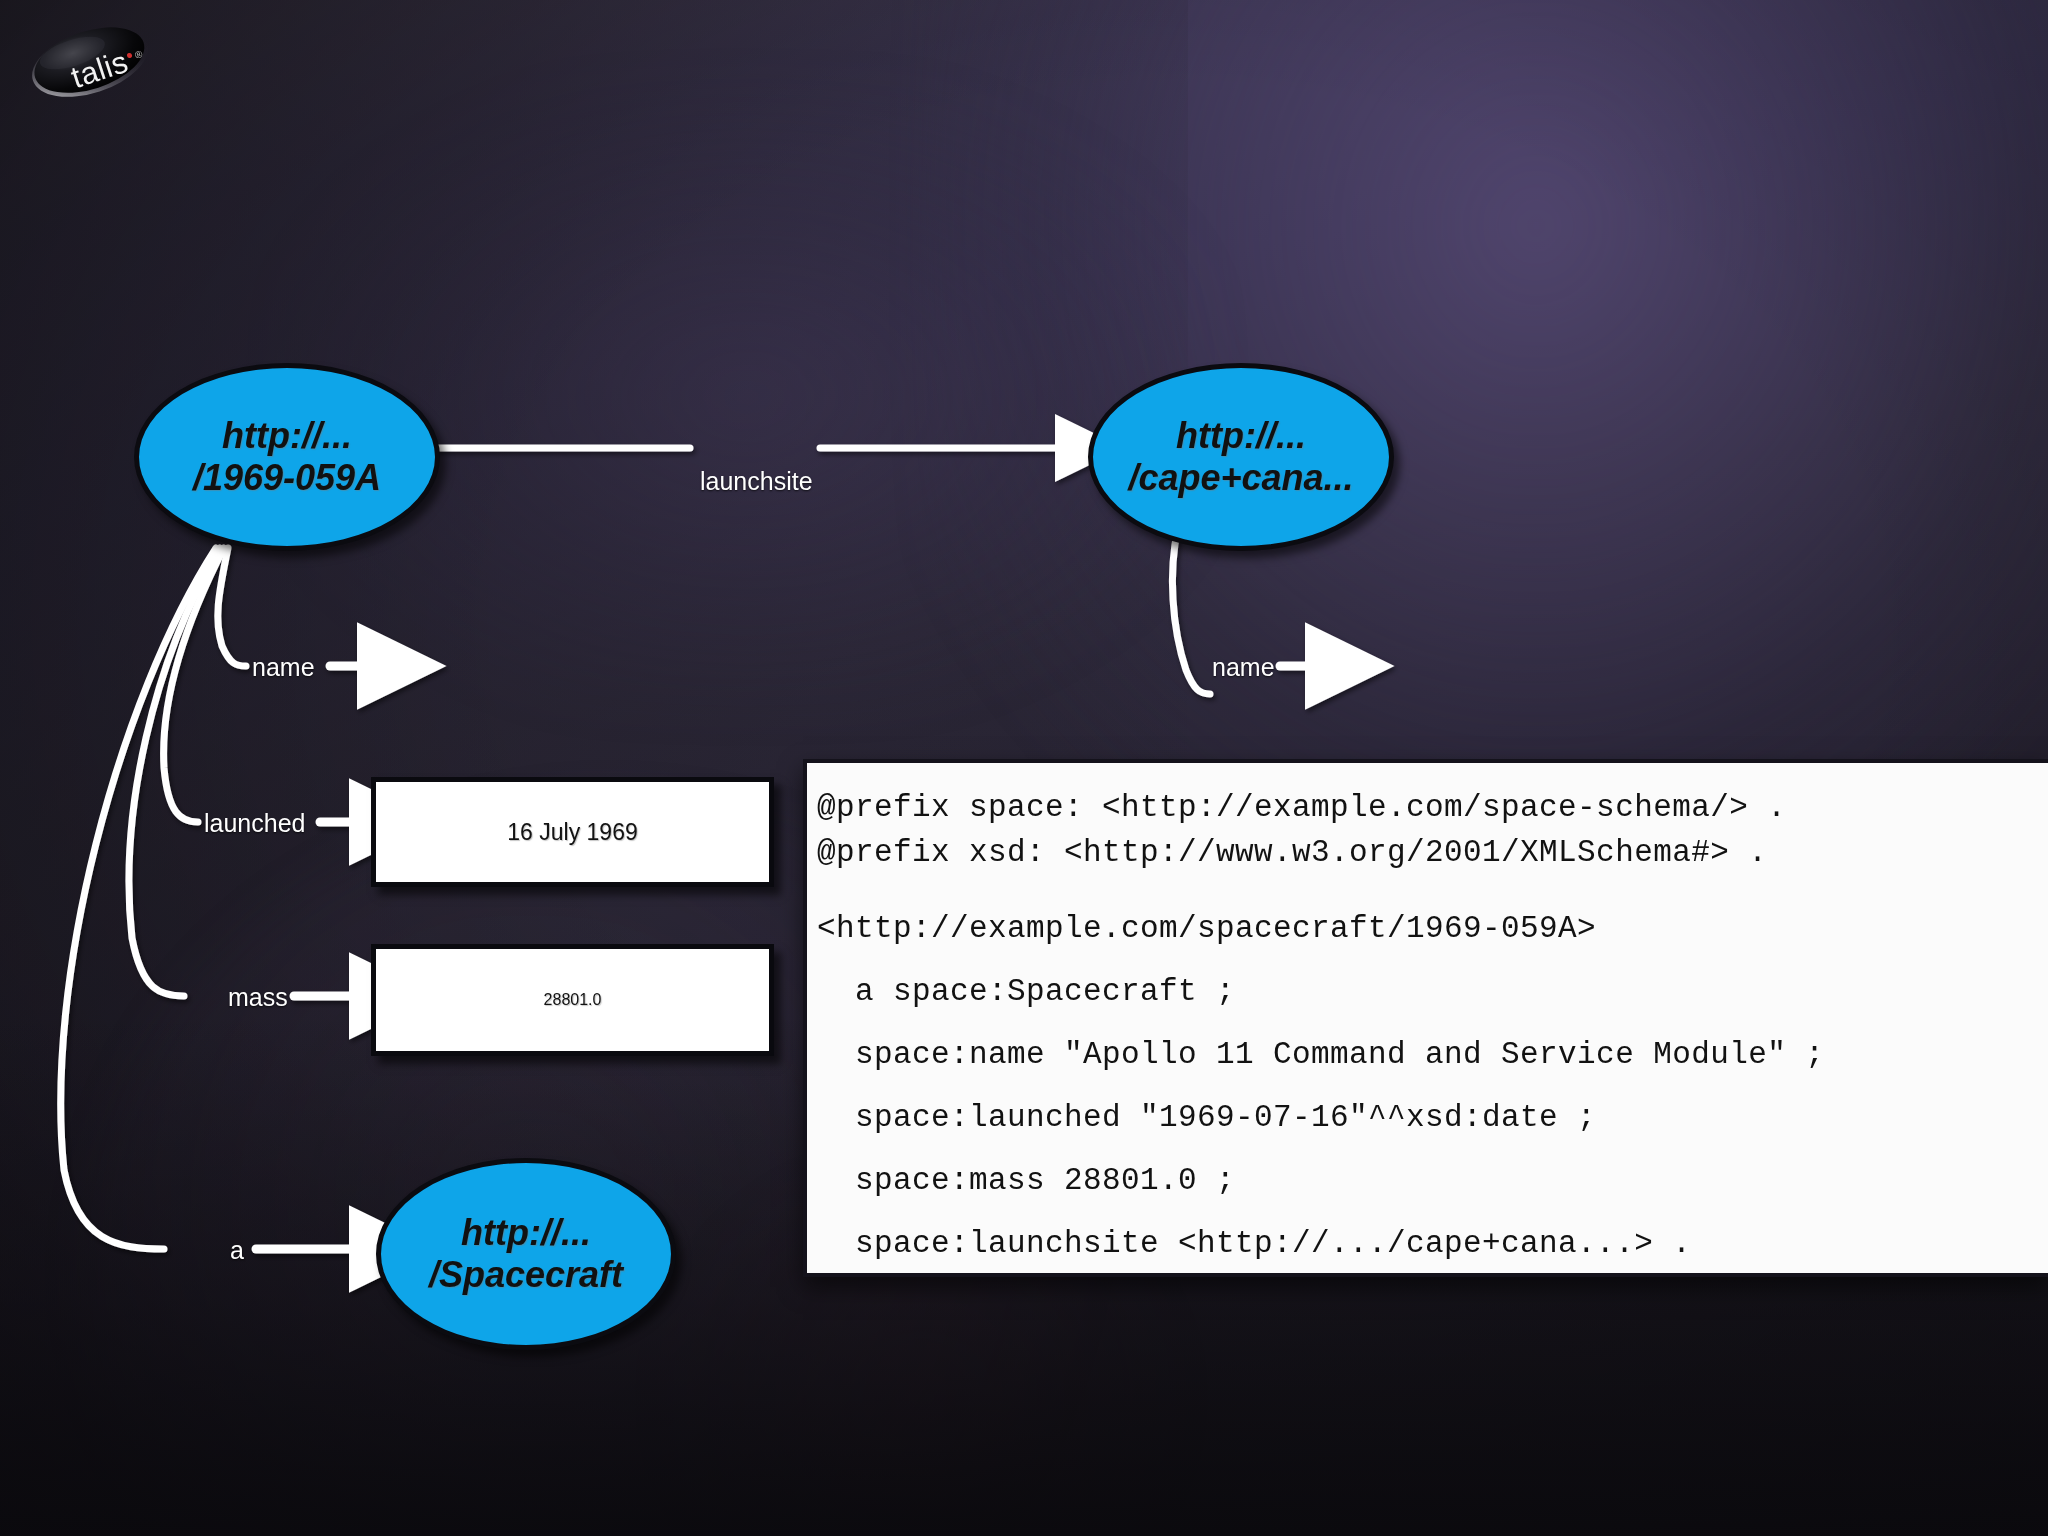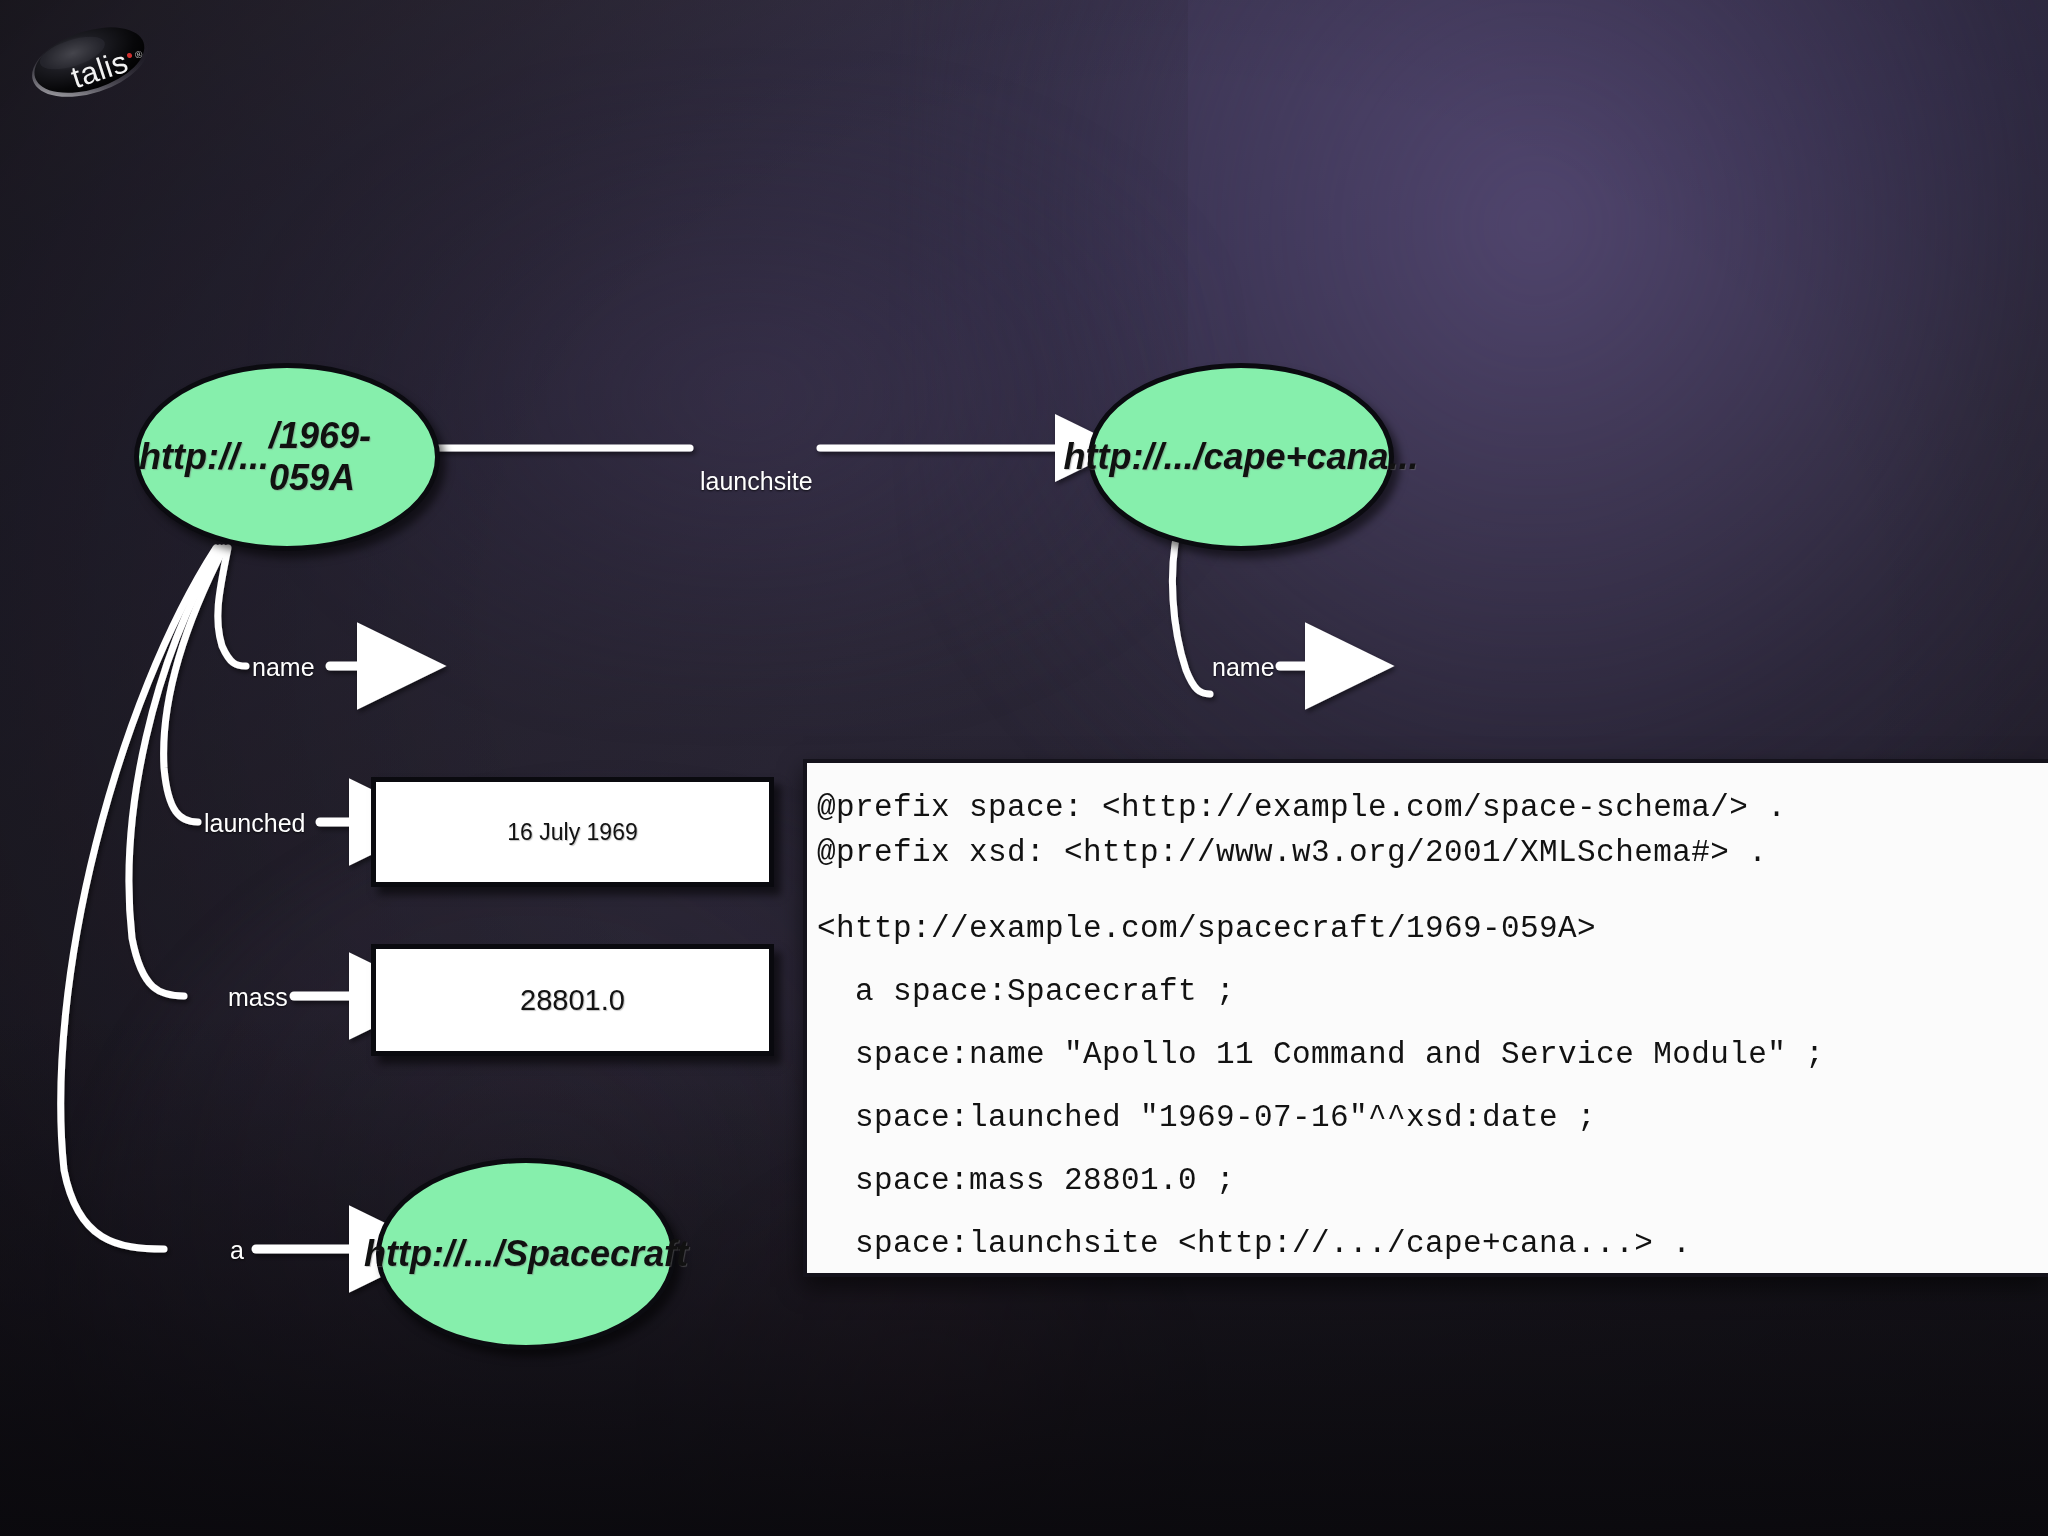--- a/index.html
+++ b/index.html
@@ -144,26 +144,26 @@
     position: absolute;
     inset: 0;
     width: 2048px;
     height: 1536px;
     pointer-events: none;
   }
 
   
   .node-ellipse {
     position: absolute;
-    background: #86efac;
+    background: #0ea5e9;
     border: 5px solid #0b0b10;
     border-radius: 50%;
     box-shadow: 6px 7px 9px rgba(0,0,0,0.55);
     display: flex;
-    flex-direction: row;
+    flex-direction: column;
     align-items: center;
     justify-content: center;
     color: #111;
     font-style: italic;
     font-weight: bold;
     font-family: "Liberation Sans", sans-serif;
     text-shadow: 1px 1px 1px rgba(120,120,120,0.45);
     line-height: 1.16;
   }
 
@@ -311,21 +311,21 @@
   <div class="node-ellipse" style="left:376px; top:1158px; width:290px; height:182px; font-size:36px;">
     <span>http://...</span>
     <span>/Spacecraft</span>
   </div>
 
 
   <div class="literal-box" style="left:371px; top:777px; width:393px; height:100px; font-size:23px;">
     <span>16 July 1969</span>
   </div>
 
-  <div class="literal-box" style="left:371px; top:944px; width:393px; height:102px; font-size:29px;">
+  <div class="literal-box" style="left:371px; top:944px; width:393px; height:102px; font-size:16px;">
     <span>28801.0</span>
   </div>
 
 
   <div class="code-panel">
     <div class="code-line tight">@prefix space: &lt;http://example.com/space-schema/&gt; .</div>
     <div class="code-line tight">@prefix xsd: &lt;http://www.w3.org/2001/XMLSchema#&gt; .</div>
     <div class="code-spacer"></div>
     <div class="code-line">&lt;http://example.com/spacecraft/1969-059A&gt;</div>
     <div class="code-line">  a space:Spacecraft ;</div>

